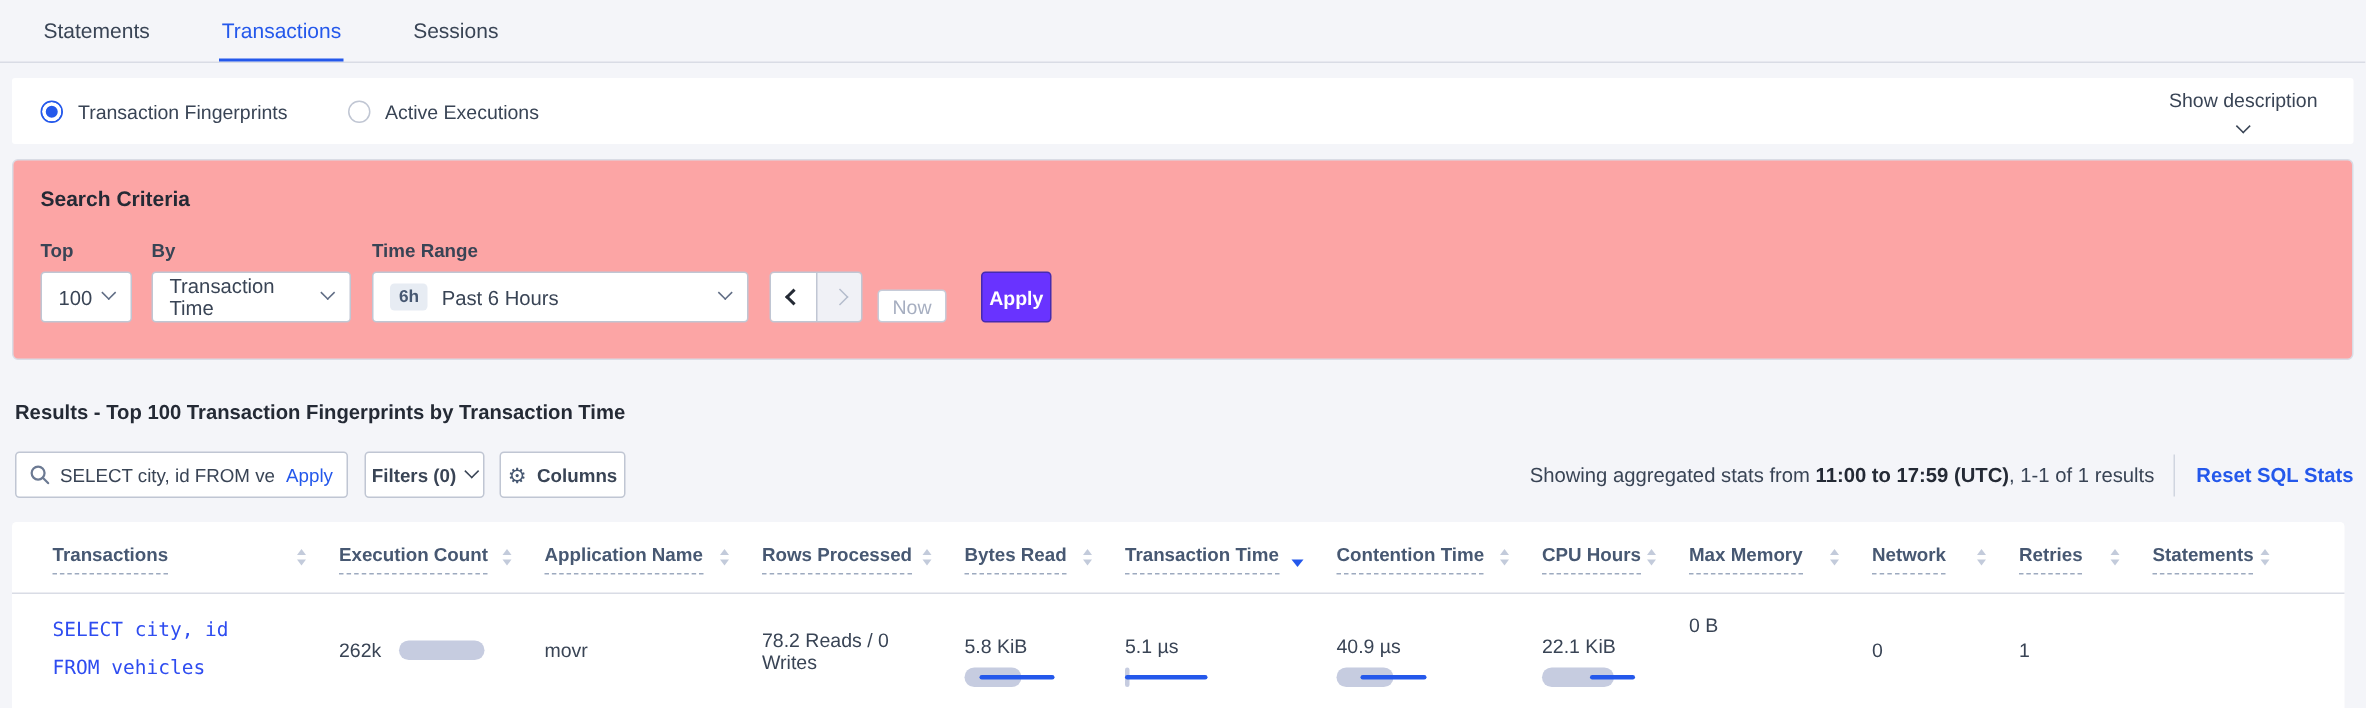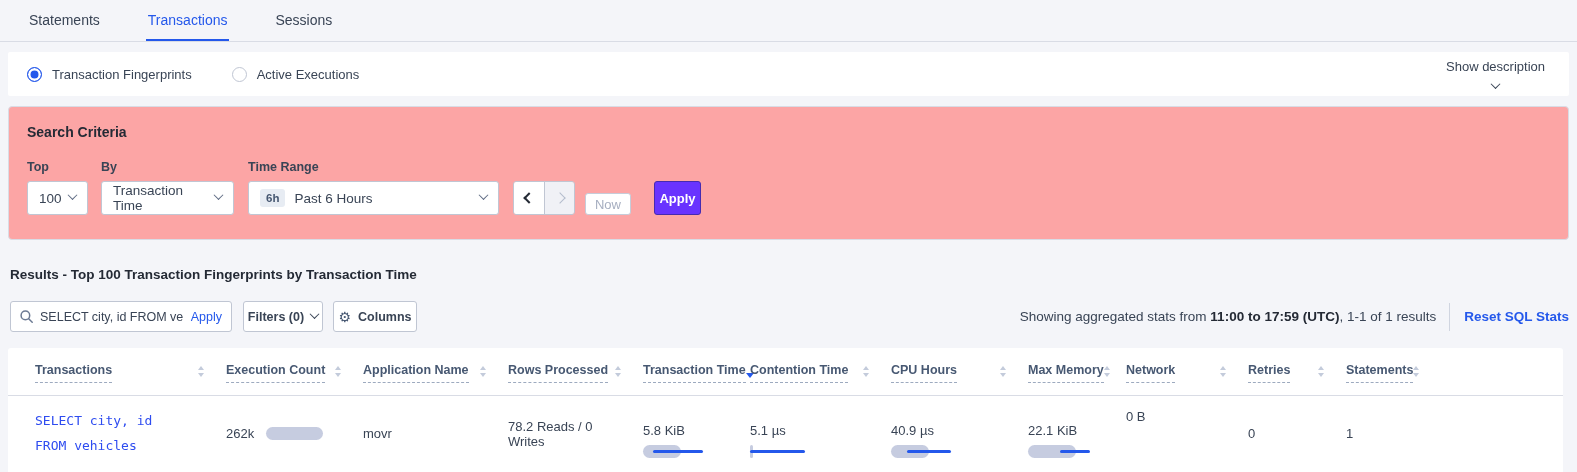--- a/index.html
+++ b/index.html
@@ -220,20 +220,27 @@
         </span>
     </div>
     <div class="hcell">
       <span class="hlabel">Rows Processed</span>
       <span class="sort">
           <i class="tri-up"></i>
           <i class="tri-dn"></i>
         </span>
     </div>
     <div class="hcell">
+      <span class="hlabel">Bytes Read</span>
+      <span class="sort">
+          <i class="tri-up"></i>
+          <i class="tri-dn"></i>
+        </span>
+    </div>
+    <div class="hcell">
       <span class="hlabel">Transaction Time</span>
       <span class="sort desc">
           <i class="tri-up"></i>
           <i class="tri-dn"></i>
         </span>
     </div>
     <div class="hcell">
       <span class="hlabel">Contention Time</span>
       <span class="sort">
           <i class="tri-up"></i>

